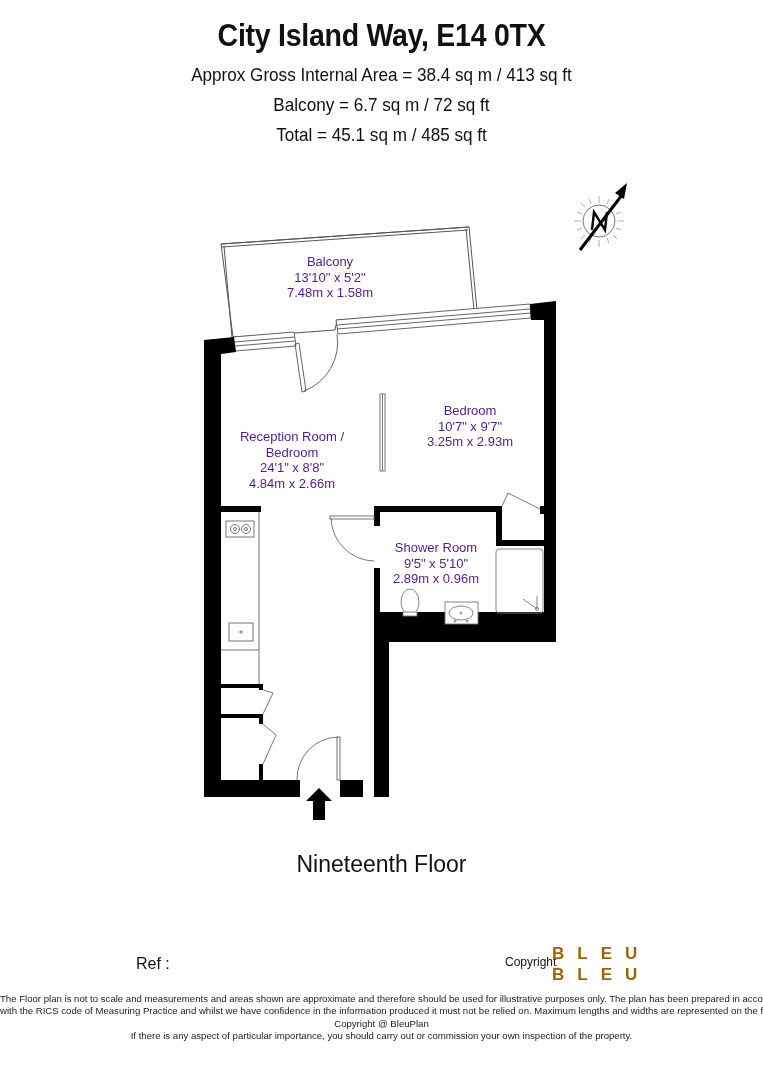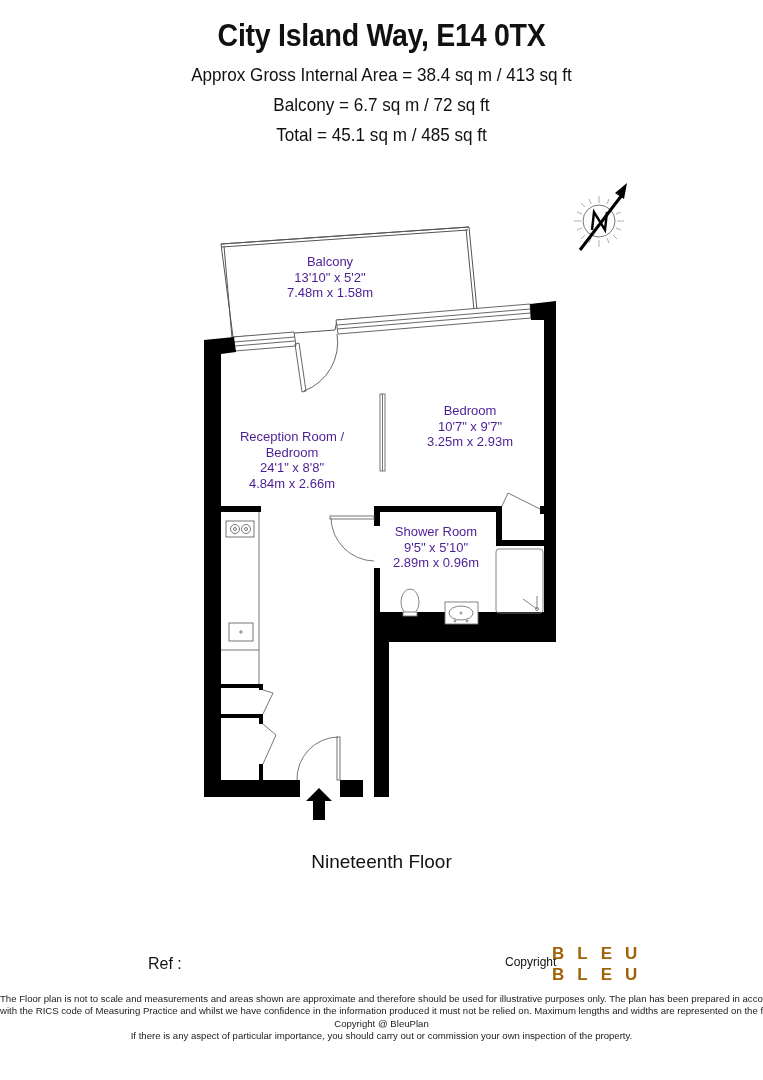--- a/index.html
+++ b/index.html
@@ -5,22 +5,22 @@
   html, body { margin: 0; padding: 0; background: #ffffff; }
   body { width: 763px; height: 1080px; position: relative; overflow: hidden;
          font-family: "Liberation Sans", sans-serif; color: #111; }
   .abs { position: absolute; }
   .center { text-align: center; }
   #title { left: 0; top: 18px; width: 763px; font-size: 31px; font-weight: bold;
            letter-spacing: -0.3px; transform: scaleX(0.92); }
   .area-line { left: 0; width: 763px; font-size: 19px; transform: scaleX(0.9); }
   #plan { left: 0; top: 0; }
   .room-label { font-size: 13px; line-height: 15.5px; text-align: center; color: #4c1d95; }
-  #floor-label { left: 0; top: 851px; width: 763px; font-size: 19px; }
-  #ref { left: 148px; top: 955px; font-size: 16px; }
+  #floor-label { left: 0; top: 851px; width: 763px; font-size: 23px; }
+  #ref { left: 136px; top: 955px; font-size: 16px; }
   #copyright { left: 461px; top: 955px; font-size: 12px; margin-left: 44px; }
   #logo { left: 552px; top: 943px; color: #a16207; font-weight: bold; font-size: 17px;
           letter-spacing: 13px; line-height: 21px; }
   #disclaimer { left: 0; top: 993px; width: 763px; font-size: 9.6px; line-height: 12.3px;
                 color: #222; }
   #disclaimer div { white-space: nowrap; }
 </style>
 </head>
 <body>
 
@@ -185,21 +185,21 @@
   <div>24'1" x 8'8"</div>
   <div>4.84m x 2.66m</div>
 </div>
 
 <div class="abs room-label" style="left:390px; top:403px; width:160px;">
   <div>Bedroom</div>
   <div>10'7" x 9'7"</div>
   <div>3.25m x 2.93m</div>
 </div>
 
-<div class="abs room-label" style="left:366px; top:524px; width:140px;">
+<div class="abs room-label" style="left:366px; top:540px; width:140px;">
   <div>Shower Room</div>
   <div>9'5" x 5'10"</div>
   <div>2.89m x 0.96m</div>
 </div>
 
 <div id="floor-label" class="abs center">Nineteenth Floor</div>
 
 <div id="ref" class="abs">Ref  :</div>
 <div id="copyright" class="abs">Copyright</div>
 <div id="logo" class="abs">

